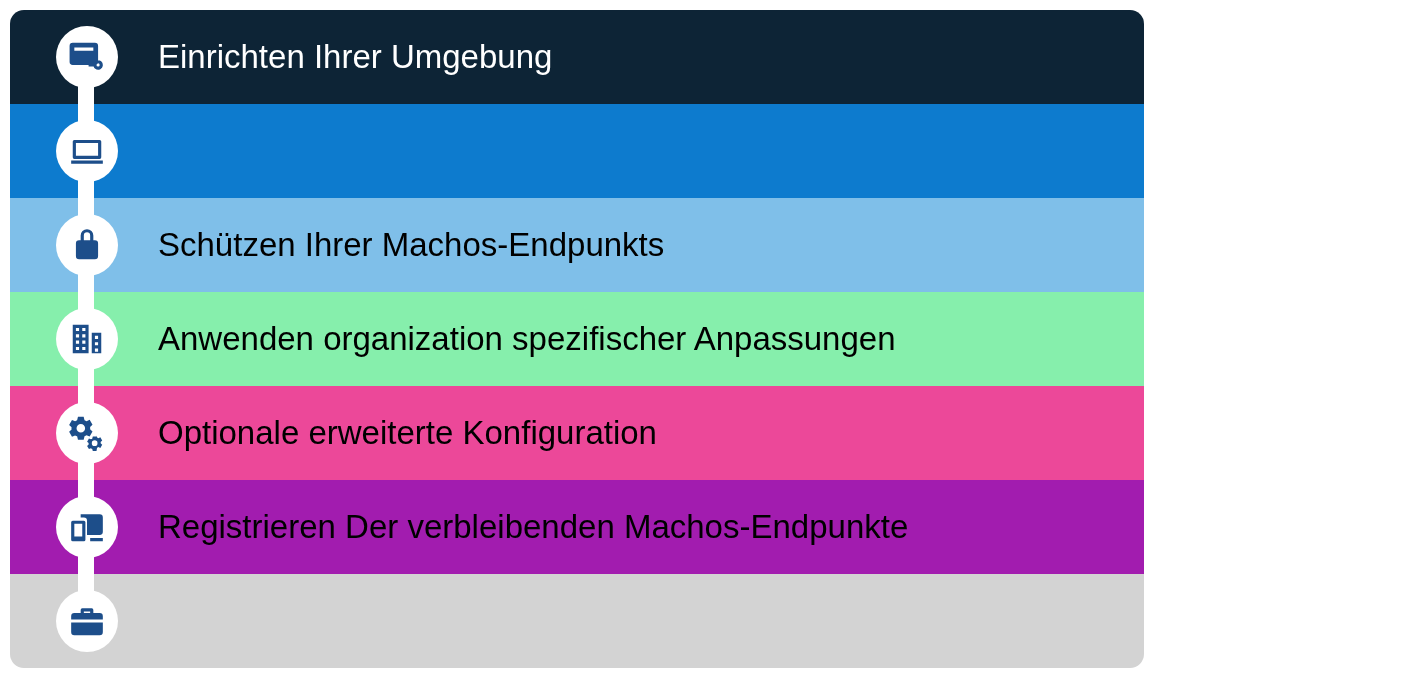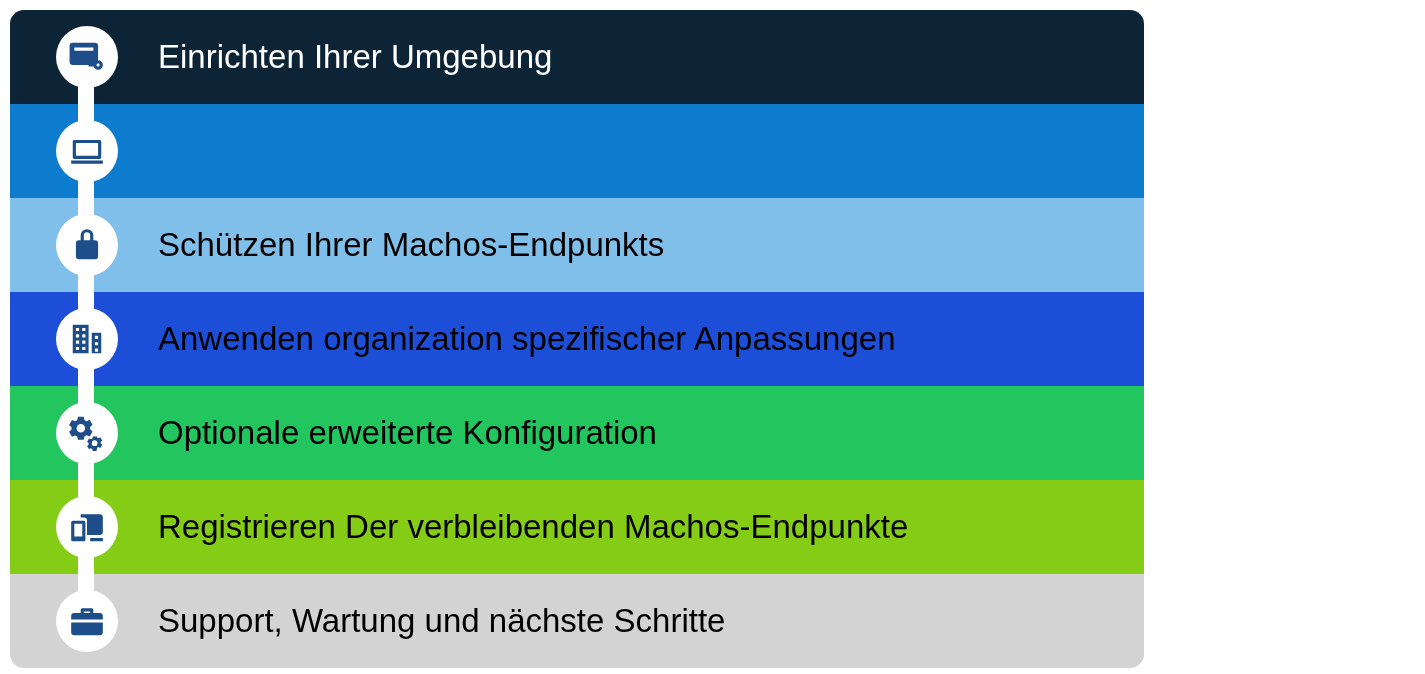--- a/index.html
+++ b/index.html
@@ -22,23 +22,23 @@
       height: 94px;
       position: relative;
     }
     .step-row-1 {
       background: #0d2436;
       border-top-left-radius: 14px;
       border-top-right-radius: 14px;
     }
     .step-row-2 { background: #0d7bce; }
     .step-row-3 { background: #7fbfe9; }
-    .step-row-4 { background: #1d4ed8; }
-    .step-row-5 { background: #22c55e; }
-    .step-row-6 { background: #84cc16; }
+    .step-row-4 { background: #86efac; }
+    .step-row-5 { background: #ec4899; }
+    .step-row-6 { background: #a21caf; }
     .step-row-7 {
       background: #d3d3d3;
       border-bottom-left-radius: 14px;
       border-bottom-right-radius: 14px;
     }
     .icon-circle {
       width: 62px;
       height: 62px;
       background: #fff;
       border-radius: 50%;
@@ -135,15 +135,14 @@
     </div>
     <span class="step-label">Registrieren Der verbleibenden Machos-Endpunkte</span>
   </div>
 
   <div class="step-row step-row-7">
     <div class="icon-circle">
       <svg viewBox="0 0 24 24">
           <path d="M9 4h6a1 1 0 0 1 1 1v2h4a2 2 0 0 1 2 2v2H2V9a2 2 0 0 1 2-2h4V5a1 1 0 0 1 1-1zm1 2v1h4V6h-4zM2 13h20v6a2 2 0 0 1-2 2H4a2 2 0 0 1-2-2v-6z"></path>
         </svg>
     </div>
-    <span class="step-label">Support, Wartung und nächste Schritte</span>
   </div>
 </div>
 
 </body></html>

